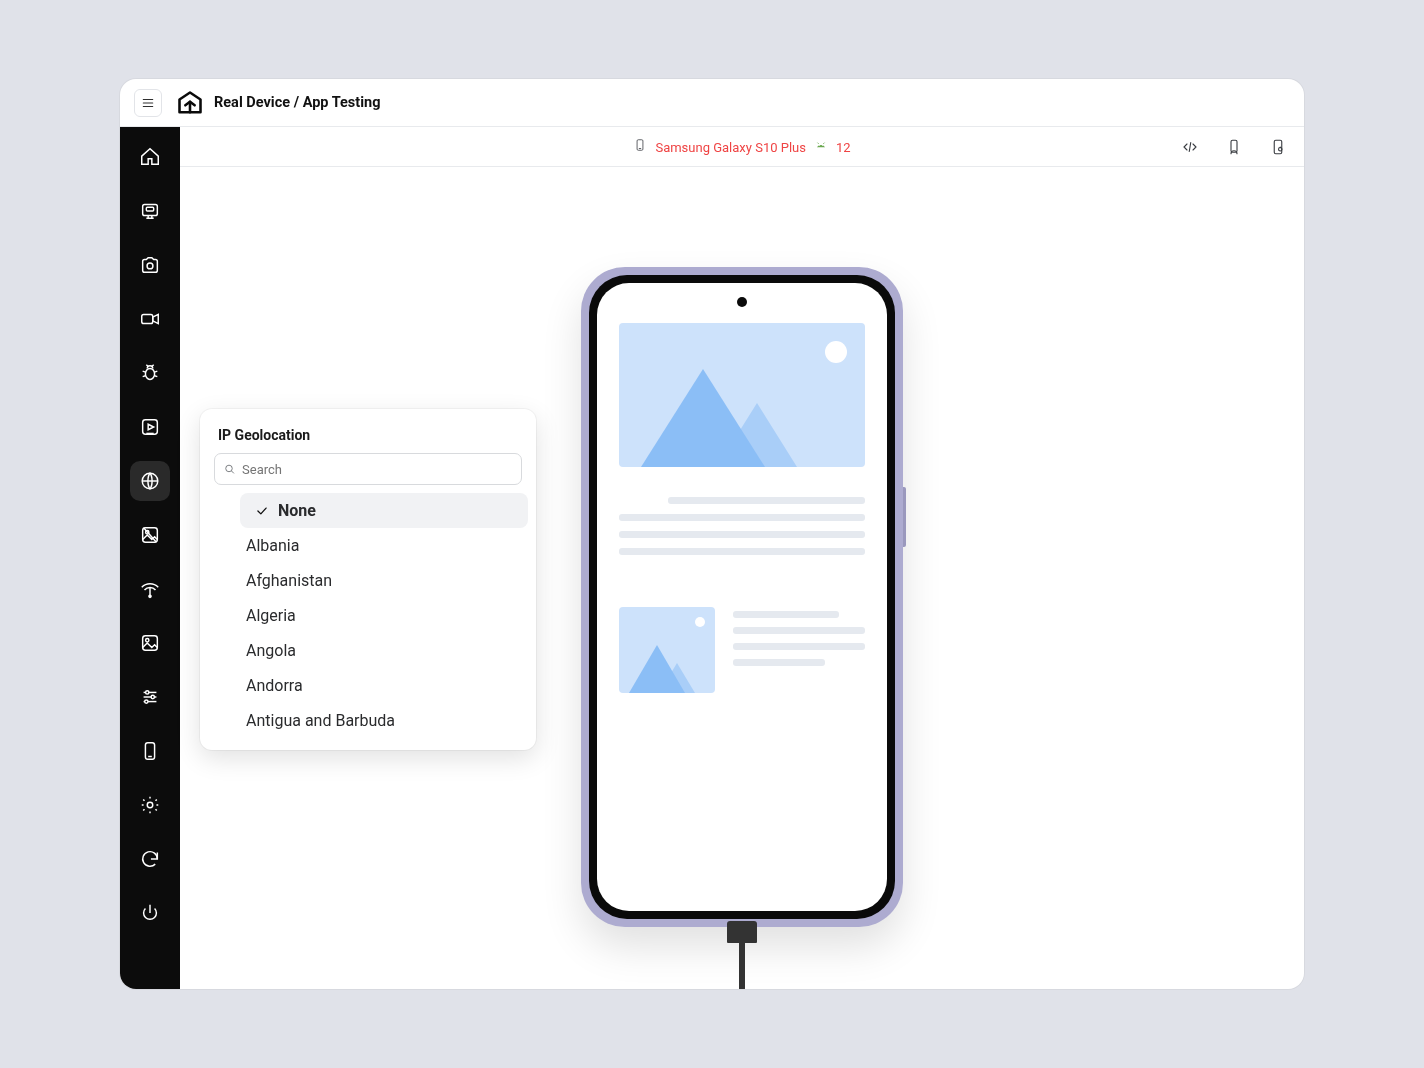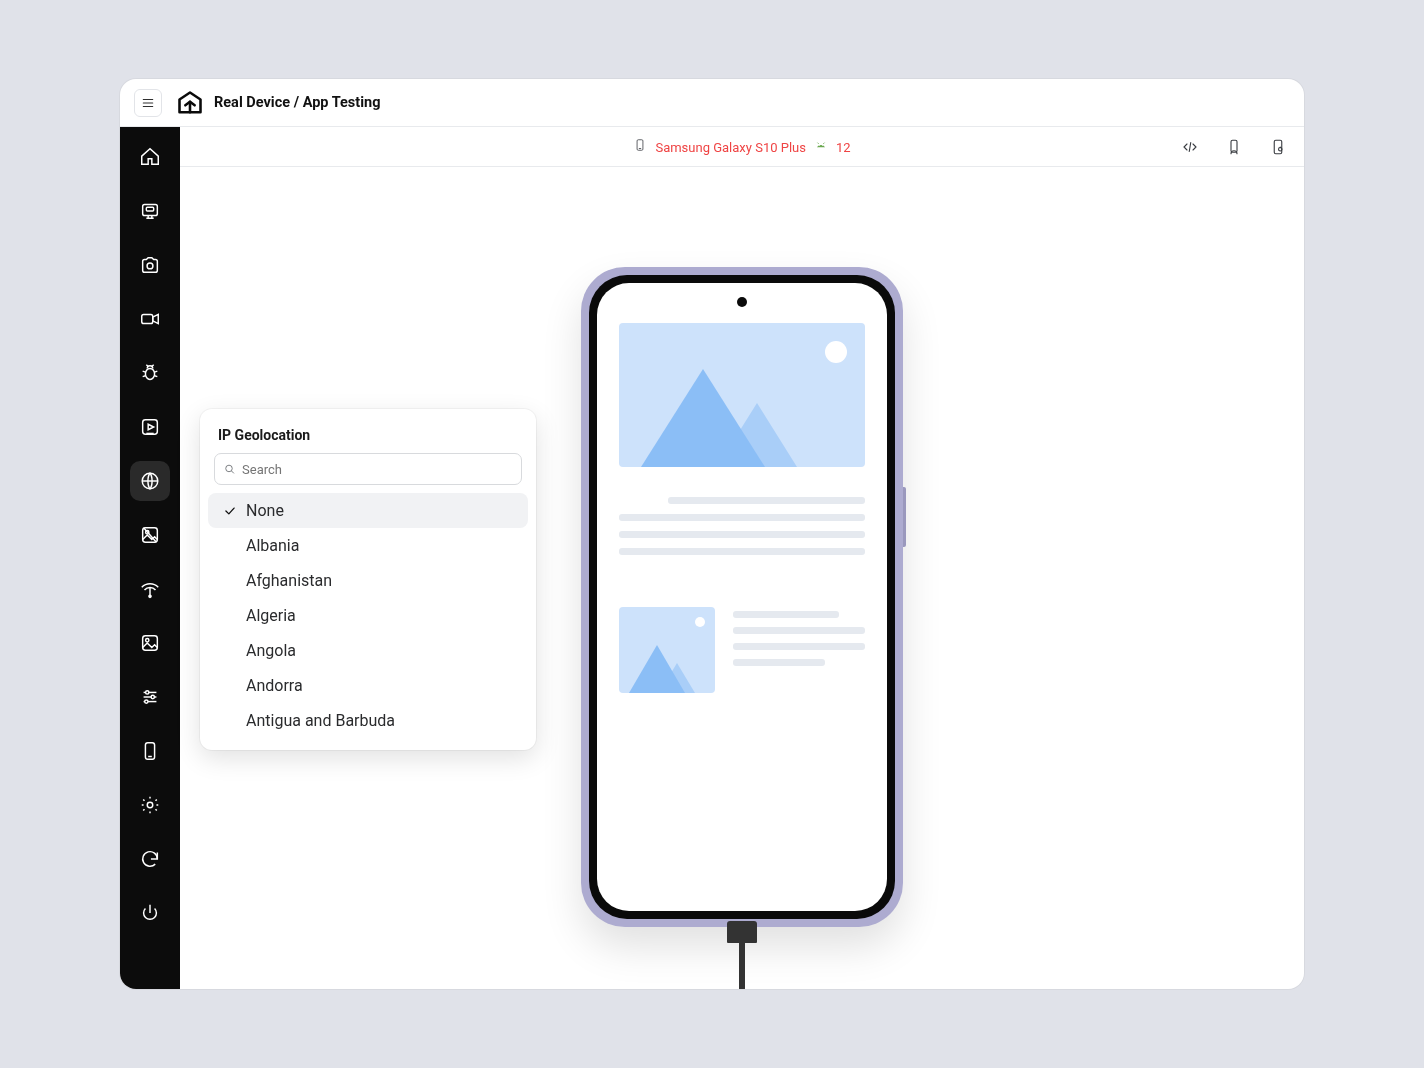--- a/index.html
+++ b/index.html
@@ -109,21 +109,21 @@
 .search-wrap svg { width: 14px; height: 14px; stroke: #7a7d82; fill: none; stroke-width: 1.8; }
 .search-wrap input { border: none; outline: none; margin-left: 6px; font-size: 13px; color: #555; width: 100%; background: transparent; }
 .geo-list { max-height: 260px; overflow-y: auto; padding: 0 2px 6px 2px; }
 .geo-item {
   display: flex; align-items: center;
   font-size: 16px; color: #2a2b2d;
   padding: 8px 14px 8px 14px;
   border-radius: 8px;
   cursor: pointer;
 }
-.geo-item.selected { background: #f1f2f4; font-weight: 400; }
+.geo-item.selected { background: #f1f2f4; font-weight: 700; margin-left: 32px; }
 .geo-check { width: 16px; display: inline-flex; justify-content: center; margin-right: 8px; }
 .geo-check svg { width: 14px; height: 14px; stroke: #111; fill: none; stroke-width: 2.2; }
 .geo-item:not(.selected) .geo-check { visibility: hidden; }
 .geo-list::-webkit-scrollbar { width: 6px; }
 .geo-list::-webkit-scrollbar-thumb { background: #cfd1d5; border-radius: 3px; }
 
 
 .phone {
   width: 322px; height: 660px;
   border-radius: 44px;

